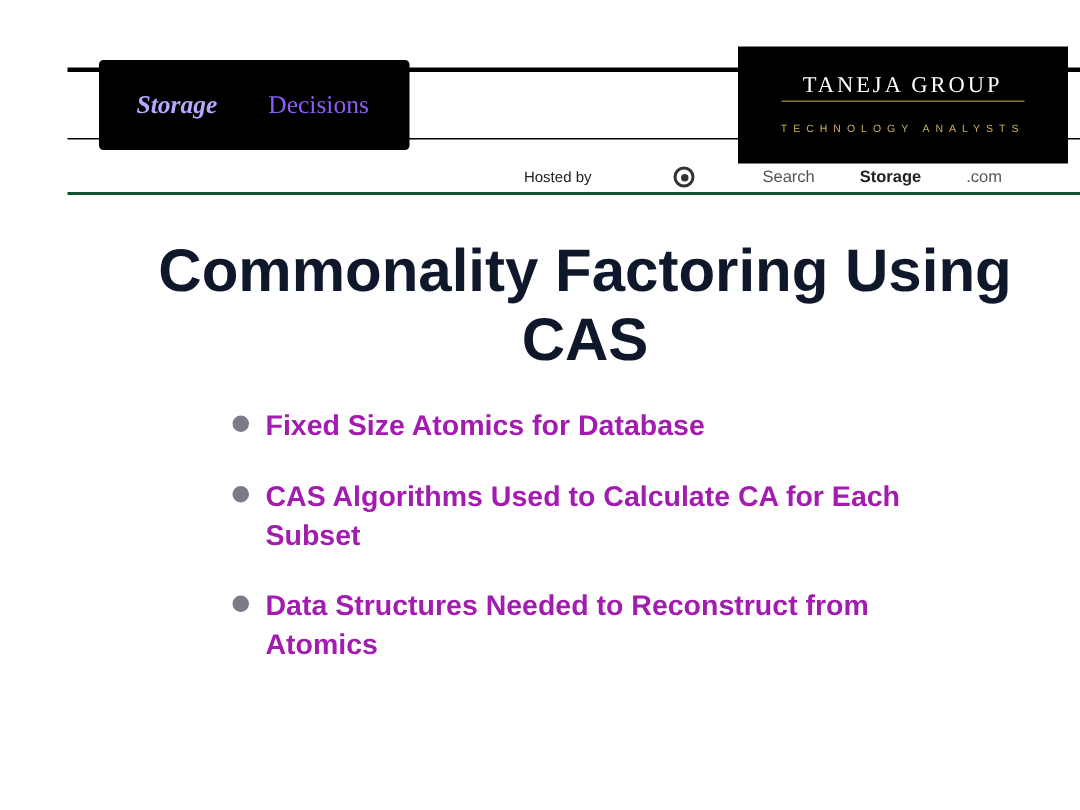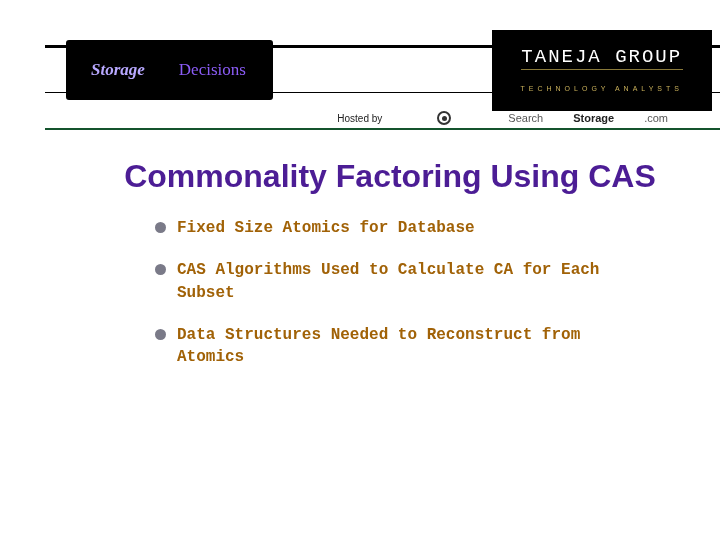--- a/index.html
+++ b/index.html
@@ -45,22 +45,22 @@
     color: #8b5cf6;
   }
   .taneja-box {
     background: #000;
     color: #fff;
     padding: 4px 14px 4px 14px;
     text-align: center;
     line-height: 1;
   }
   .taneja-box .t1 {
-    font-family: Liberation Mono, monospace;
-    font-size: 19px;
+    font-family: Liberation Serif, serif;
+    font-size: 15px;
     letter-spacing: 2px;
     border-bottom: 1px solid #8a7a3a;
     padding-bottom: 2px;
     margin-bottom: 2px;
   }
   .taneja-box .t2 {
     font-family: Arial, sans-serif;
     font-size: 7px;
     letter-spacing: 4px;
     color: #c9b05a;
@@ -72,21 +72,21 @@
     align-items: center;
     justify-content: flex-end;
     gap: 8px;
     padding-right: 20px;
     font-size: 10px;
     color: #222;
   }
   .search-pill {
     display: inline-flex;
     align-items: center;
-    gap: 12px;
+    gap: 0;
     border-radius: 10px;
     padding: 0 2px;
   }
   .eye {
     width: 14px; height: 14px;
     border: 2px solid #333;
     border-radius: 50%;
     display: inline-flex;
     align-items: center;
     justify-content: center;
@@ -103,36 +103,36 @@
     color: #222;
   }
   .ss-text .thin { font-weight: 300; color: #555; }
   .ss-text .bold { font-weight: 700; }
   .ss-text .dom { font-weight: 300; color: #555; }
 
   .title {
     text-align: center;
     font-family: Verdana, Geneva, sans-serif;
     font-weight: 700;
-    color: #4c1d95;
-    font-size: 32px;
+    color: #0f172a;
+    font-size: 40px;
     line-height: 1.15;
     margin: 28px 40px 22px 40px;
   }
 
   .bullets {
     list-style: none;
     padding: 0 70px 0 95px;
   }
   .bullets li {
     position: relative;
-    font-family: Liberation Mono, monospace;
+    font-family: Liberation Sans, sans-serif;
     font-weight: 700;
-    color: #a16207;
-    font-size: 16px;
+    color: #a21caf;
+    font-size: 19px;
     line-height: 1.4;
     margin-bottom: 20px;
     padding-left: 22px;
   }
   .bullets li::before {
     content: "";
     position: absolute;
     left: 0;
     top: 5px;
     width: 11px;

